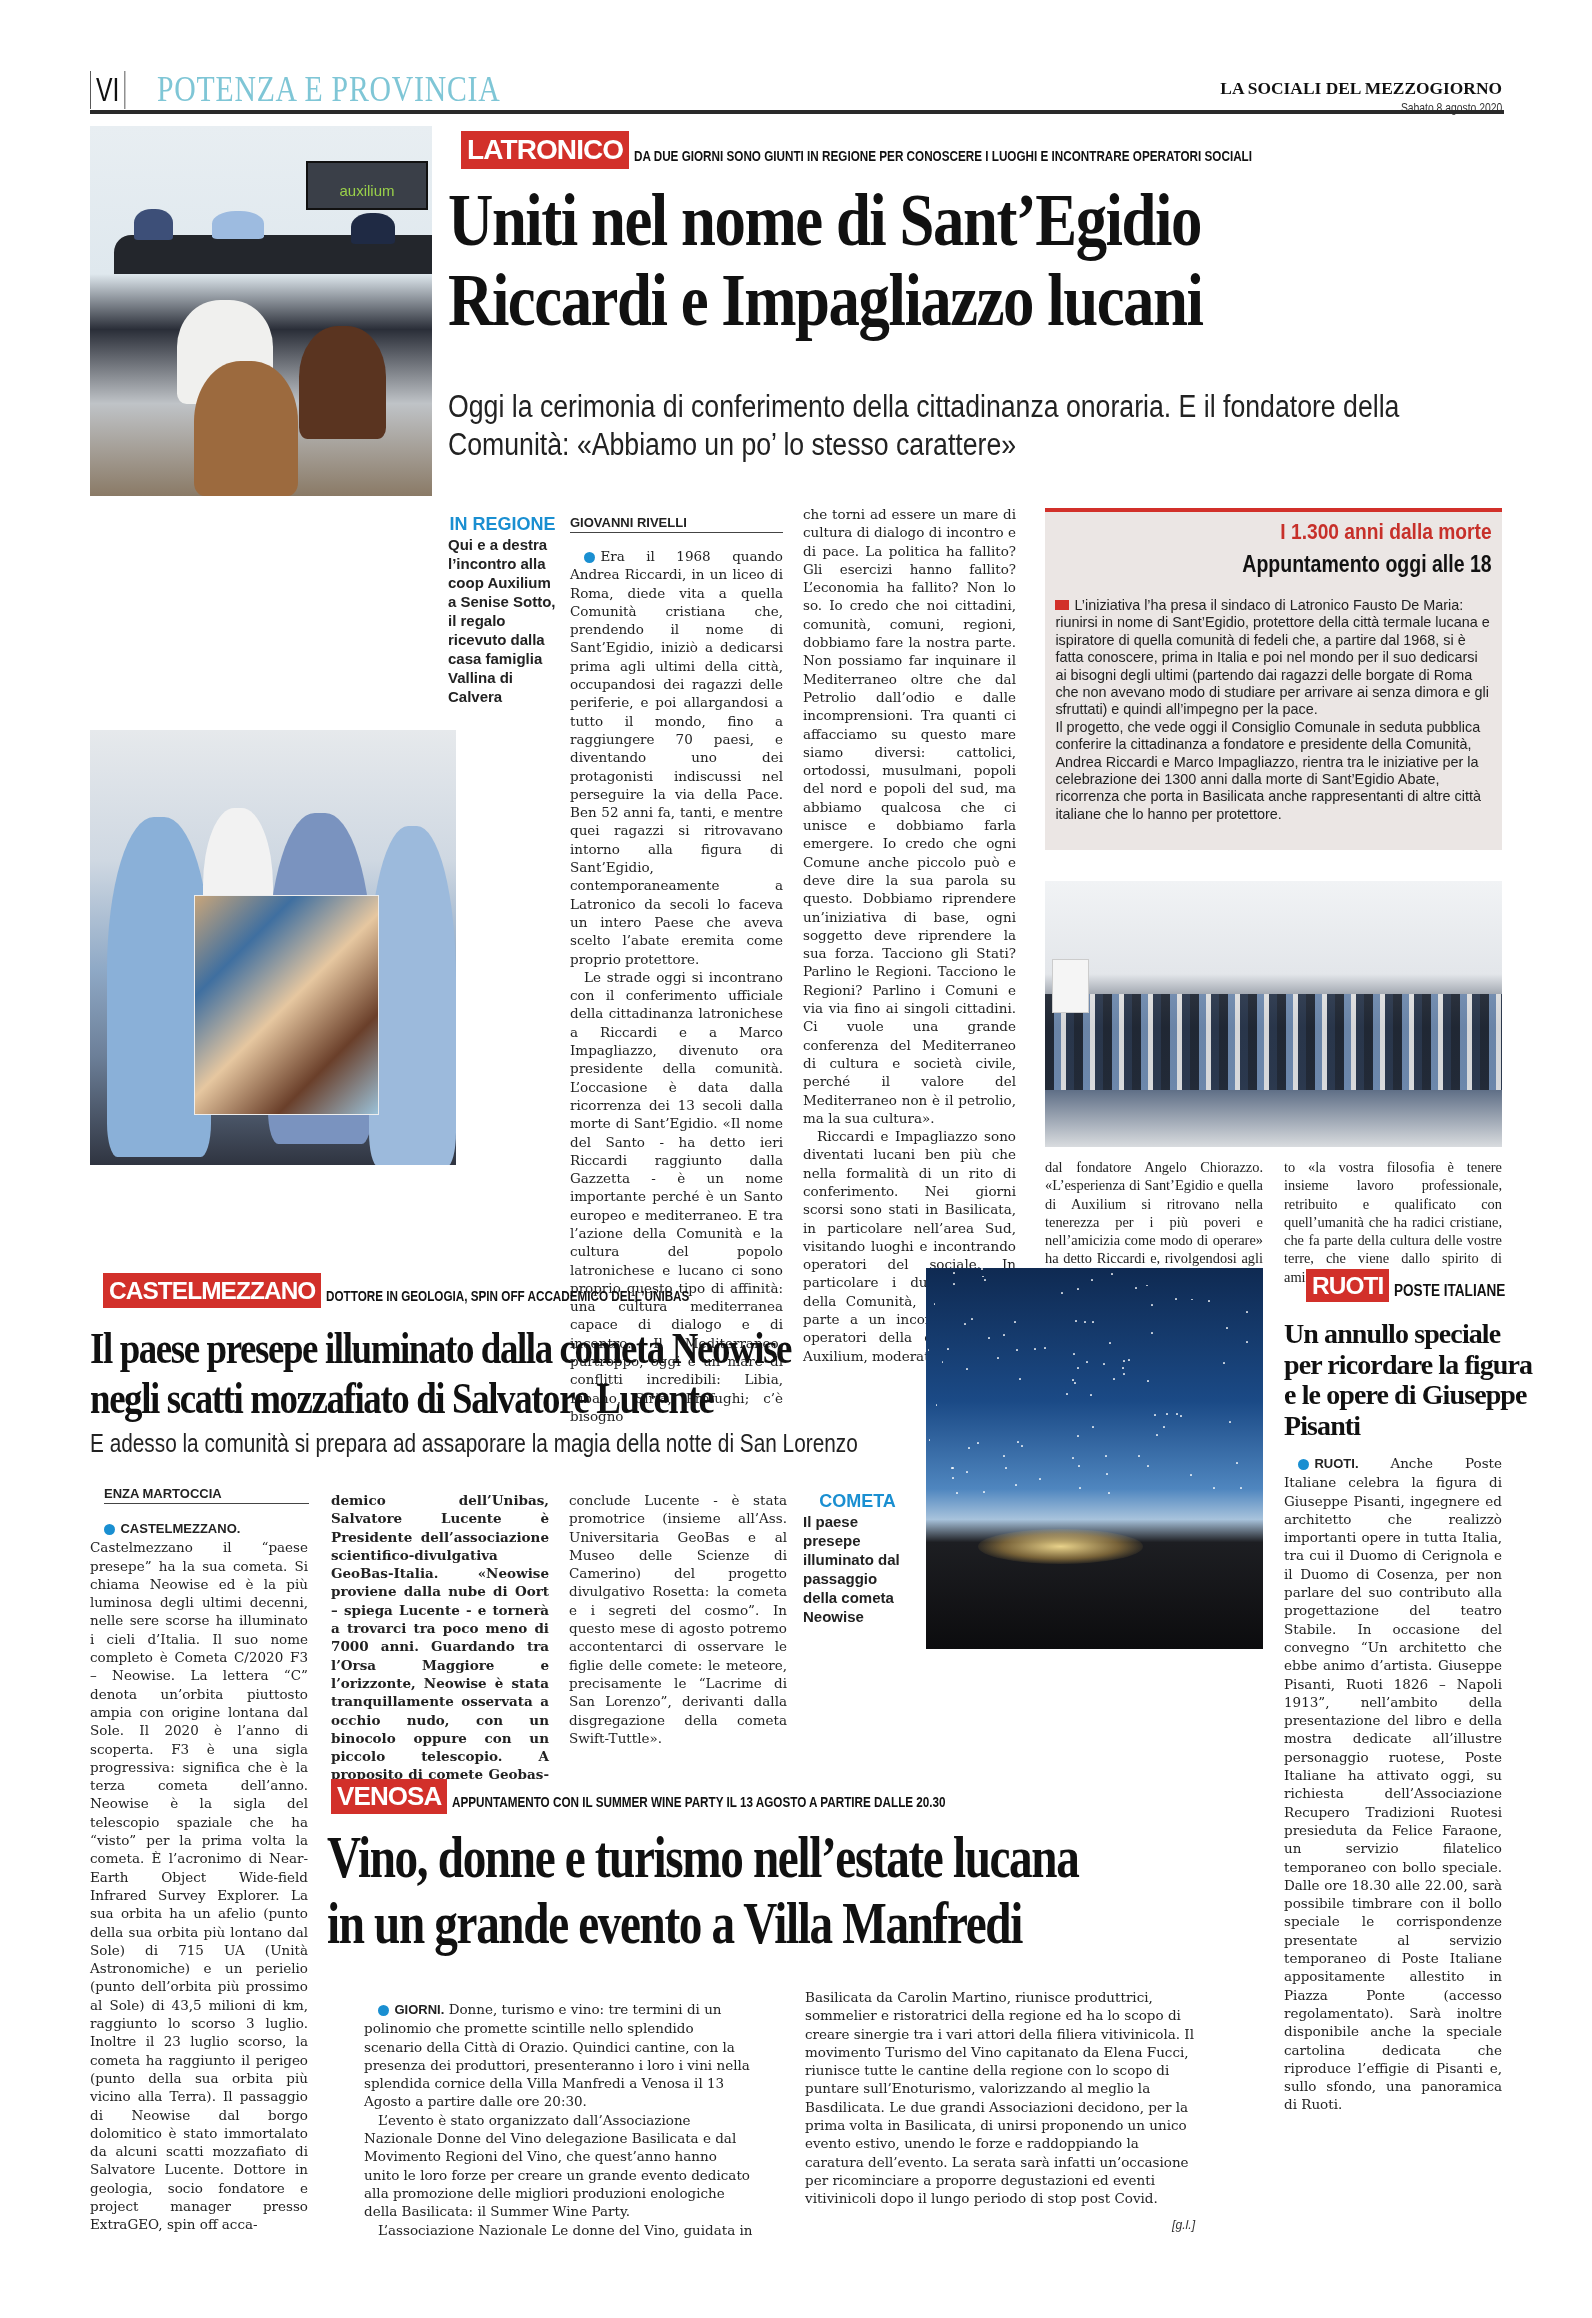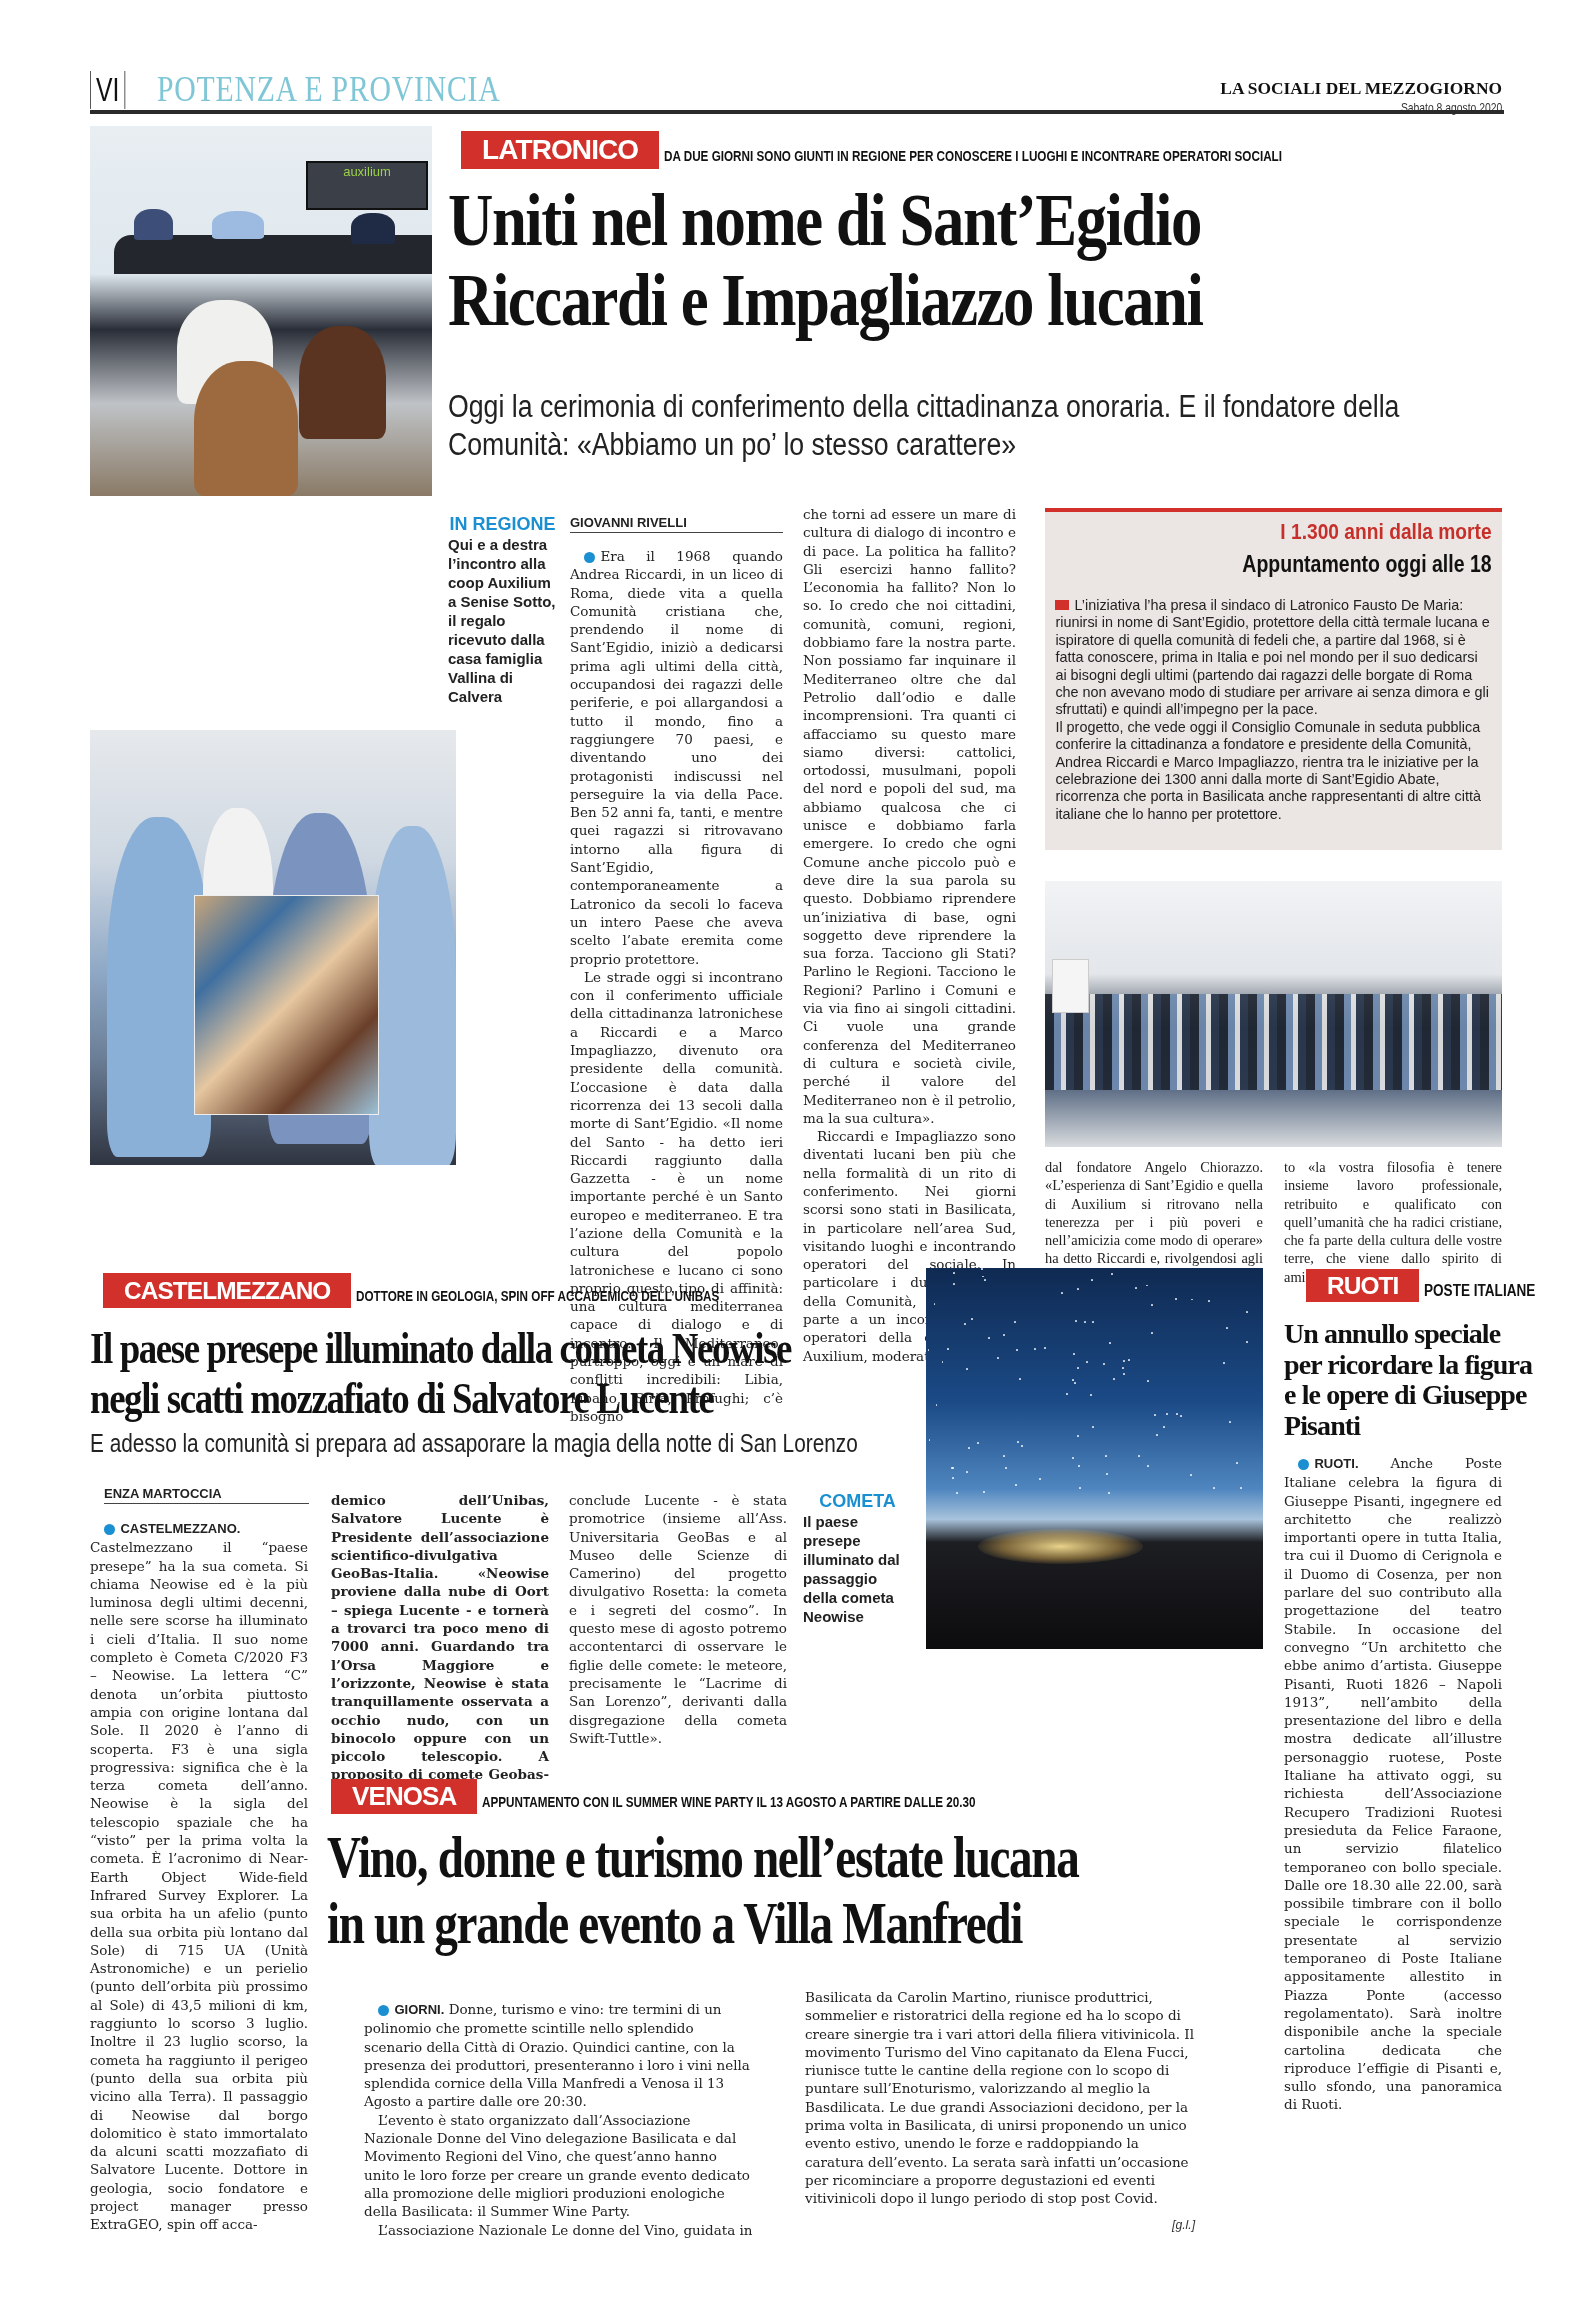--- a/index.html
+++ b/index.html
@@ -10,21 +10,21 @@
   
   .pg-num { left: 90px; top: 71px; height: 38px; border-left: 1.7px solid #222; border-right: 1.7px solid #222;
             padding: 0 7px; font-family: "Liberation Sans", sans-serif; font-size: 33px; line-height: 38px; color:#111; transform: scaleX(0.75); transform-origin: left; }
   .section-title { left: 157px; top: 70px; font-family: "Liberation Serif", serif; font-size: 35px; color: #7fc6d6; letter-spacing: 0.9px; transform: scaleX(0.85); transform-origin: left; }
   .masthead { right: 90px; top: 78px; font-family: "Liberation Serif", serif; font-size: 17.4px; font-weight: bold; color: #111; }
   .pub-date { right: 90px; top: 101px; font-family: "Liberation Sans", sans-serif; font-size: 12.2px; color: #333; transform: scaleX(0.85); transform-origin: right; }
   .header-rule { left: 90px; top: 110px; width: 1414px; height: 4.4px; background: #2a2a2a; }
 
   
   .tag { display: inline-block; background: #d2302a; color: #fff; font-family: "Liberation Sans", sans-serif;
-         font-weight: bold; padding: 0 21px; line-height: 38px; font-size: 28px; letter-spacing: -0.9px; }
+         font-weight: bold; padding: 0 6px; line-height: 38px; font-size: 28px; letter-spacing: -0.9px; }
   .kicker { font-family: "Liberation Sans", sans-serif; font-weight: bold; font-size: 15px; color: #111;
             display: inline-block; transform: scaleX(0.78); transform-origin: left; white-space: nowrap; vertical-align: middle; }
 
   
   .hl-serif { font-family: "Liberation Serif", serif; font-weight: bold; color: #111; letter-spacing: -1.7px; }
   .subhl { font-family: "Liberation Sans", sans-serif; color: #222; }
 
   .body-text { font-family: "DejaVu Serif", serif; font-size: 13.5px; line-height: 18.3px; text-align: justify; color: #222;
                hyphens: auto; }
   .body-text p { margin: 0; text-indent: 14px; }
@@ -67,21 +67,21 @@
 <body>
 
 <div class="abs pg-num">VI</div>
 <div class="abs section-title">POTENZA E PROVINCIA</div>
 <div class="abs masthead">LA SOCIALI DEL MEZZOGIORNO</div>
 <div class="abs pub-date">Sabato 8 agosto 2020</div>
 <div class="abs header-rule"></div>
 
 <div class="abs photo photo1">
   <div class="ph-screen" style="left:216px;top:35px;width:118px;height:45px;">
-    <div style="color:#9ad04a;font-family:'Liberation Sans',sans-serif;font-size:13px;text-align:center;margin-top:1px;">auxilium</div>
+    <div style="color:#9ad04a;font-family:'Liberation Sans',sans-serif;font-size:15px;text-align:center;margin-top:19px;">auxilium</div>
   </div>
   <div class="ph-table" style="left:24.4px;top:109px;width:318px;height:39px;border-radius:17.4px 0 0 0;"></div>
   <div class="ph-person" style="left:44px;top:83px;width:39px;height:30.5px;background:#3d4f78;"></div>
   <div class="ph-person" style="left:122px;top:85px;width:52px;height:28px;background:#9dbbe0;"></div>
   <div class="ph-person" style="left:261px;top:87px;width:44px;height:30.5px;background:#1f2a44;"></div>
   <div class="ph-person" style="left:87px;top:174px;width:96px;height:104px;background:#f0f0ee;"></div>
   <div class="ph-person" style="left:104px;top:235px;width:104px;height:135px;background:#9c6a3e;"></div>
   <div class="ph-person" style="left:209px;top:200px;width:87px;height:113px;background:#5a3420;"></div>
 </div>
 

